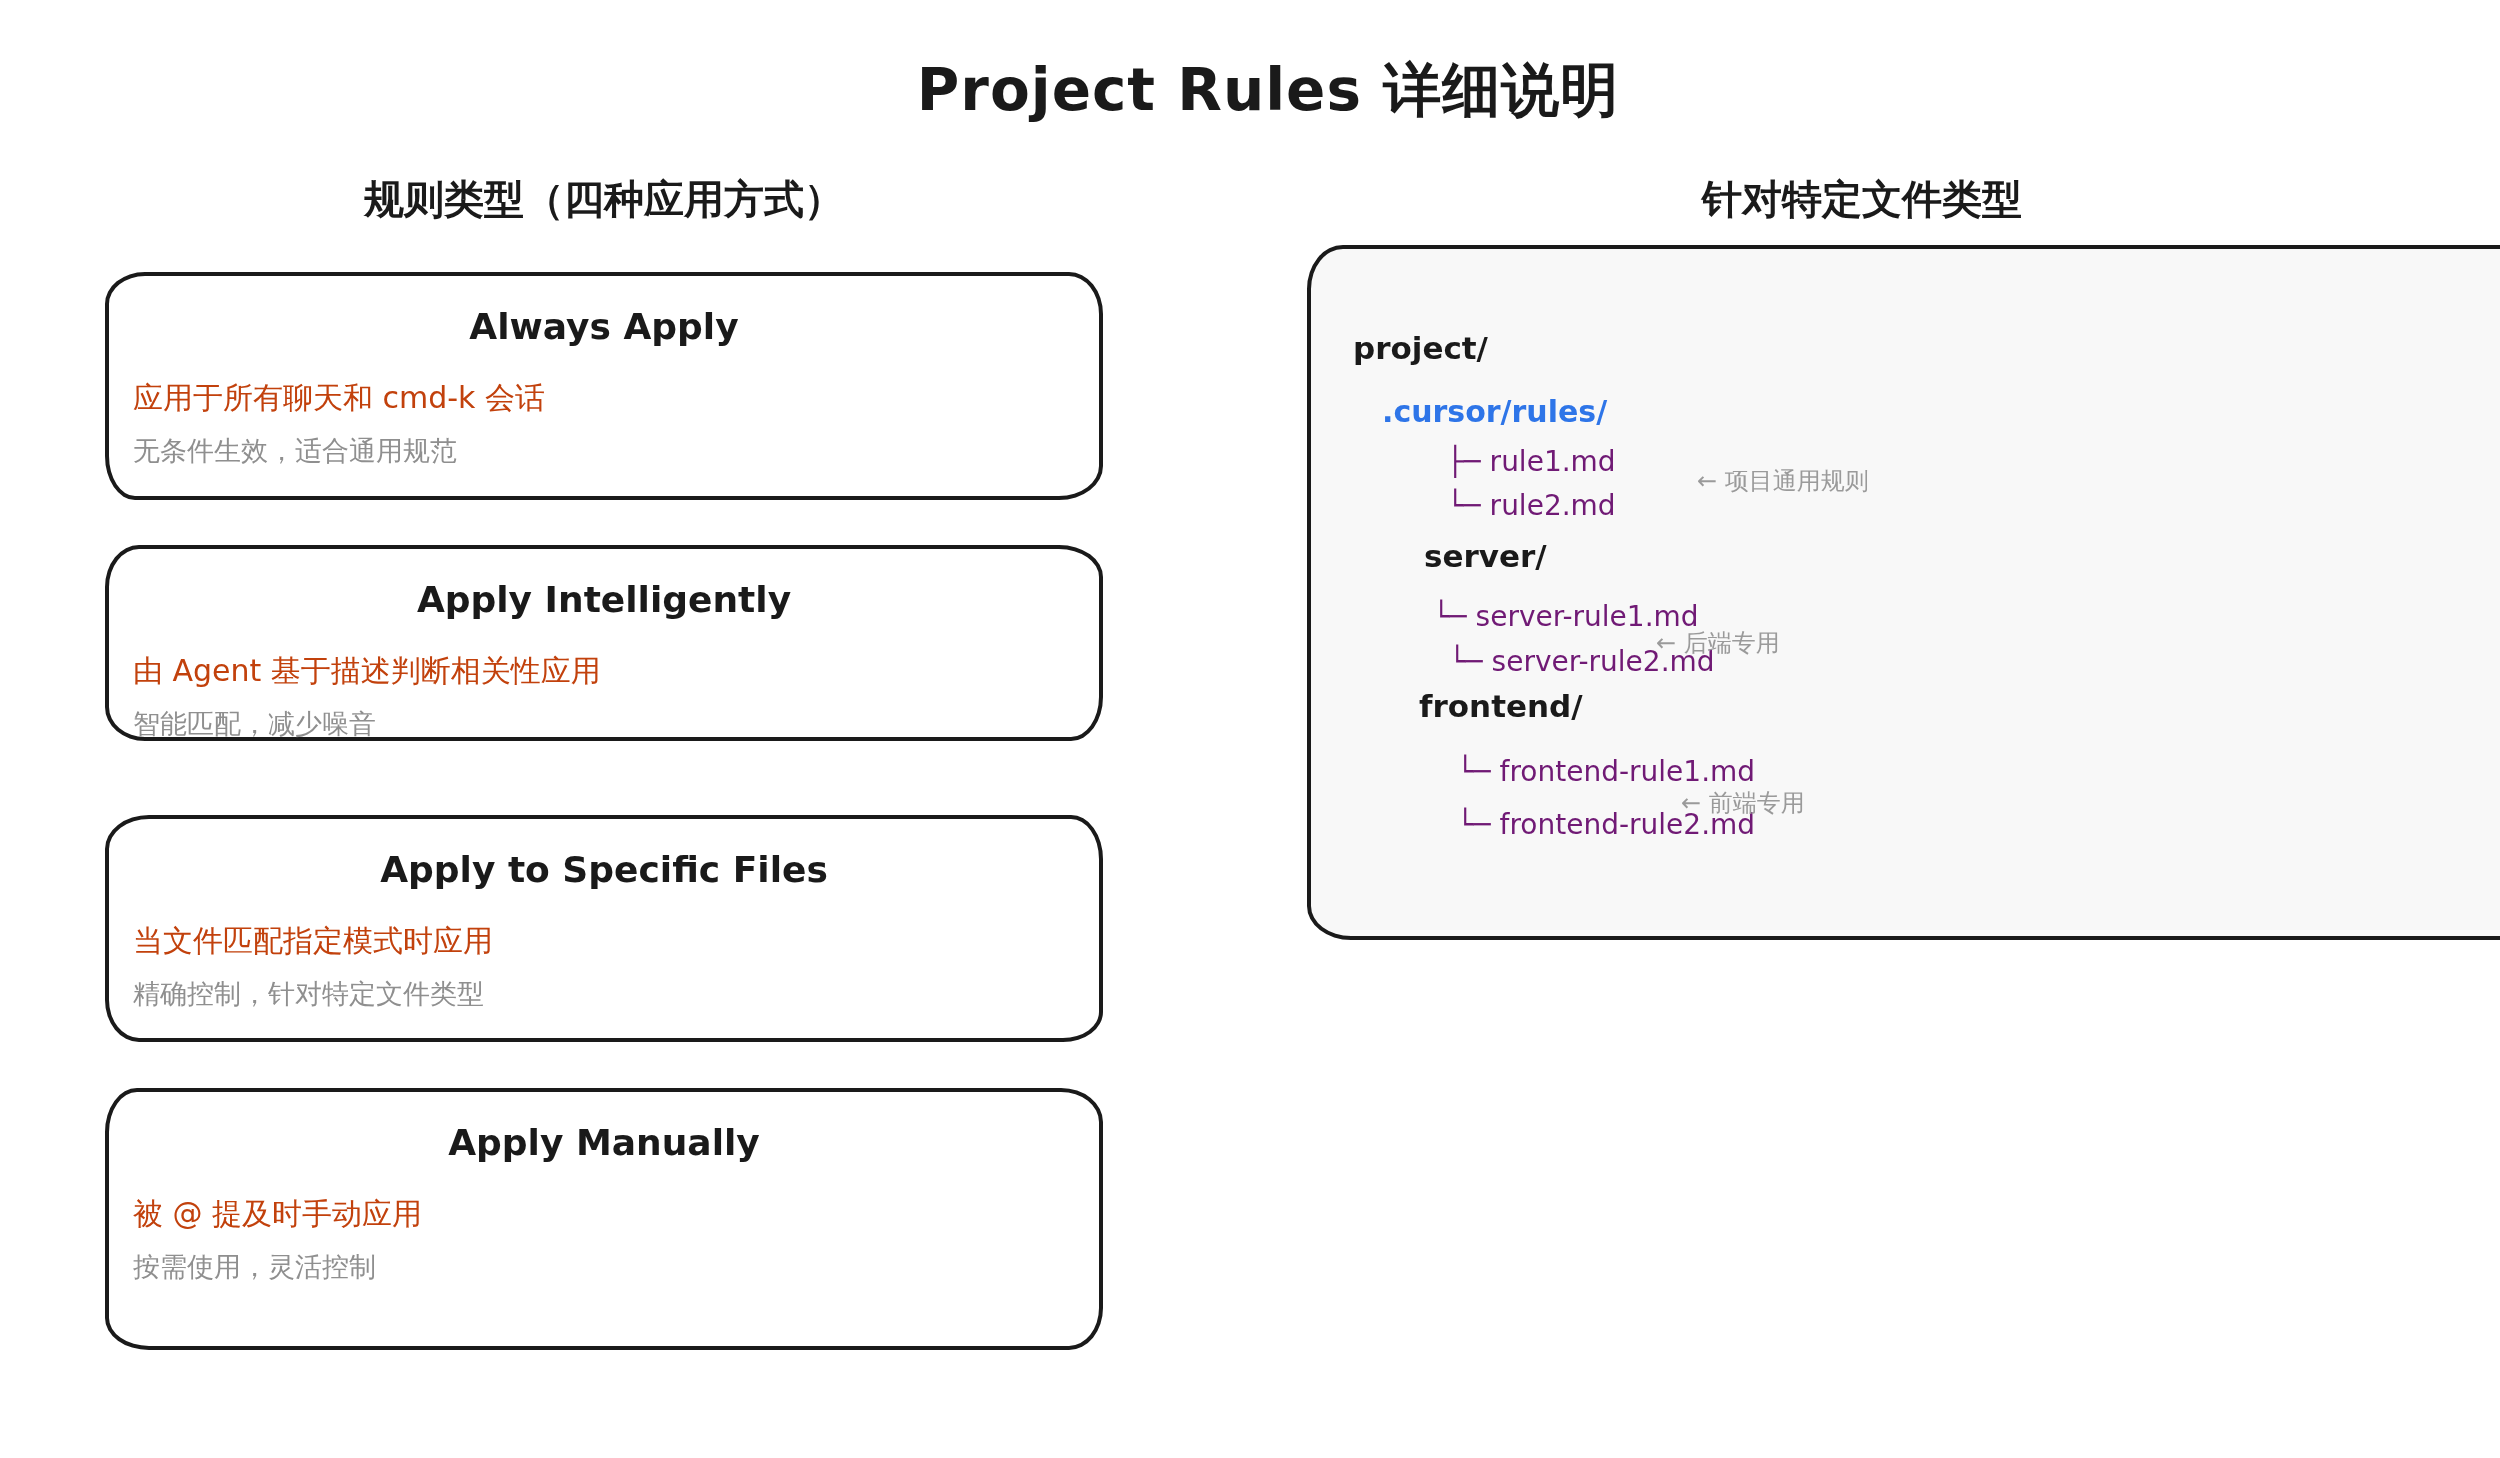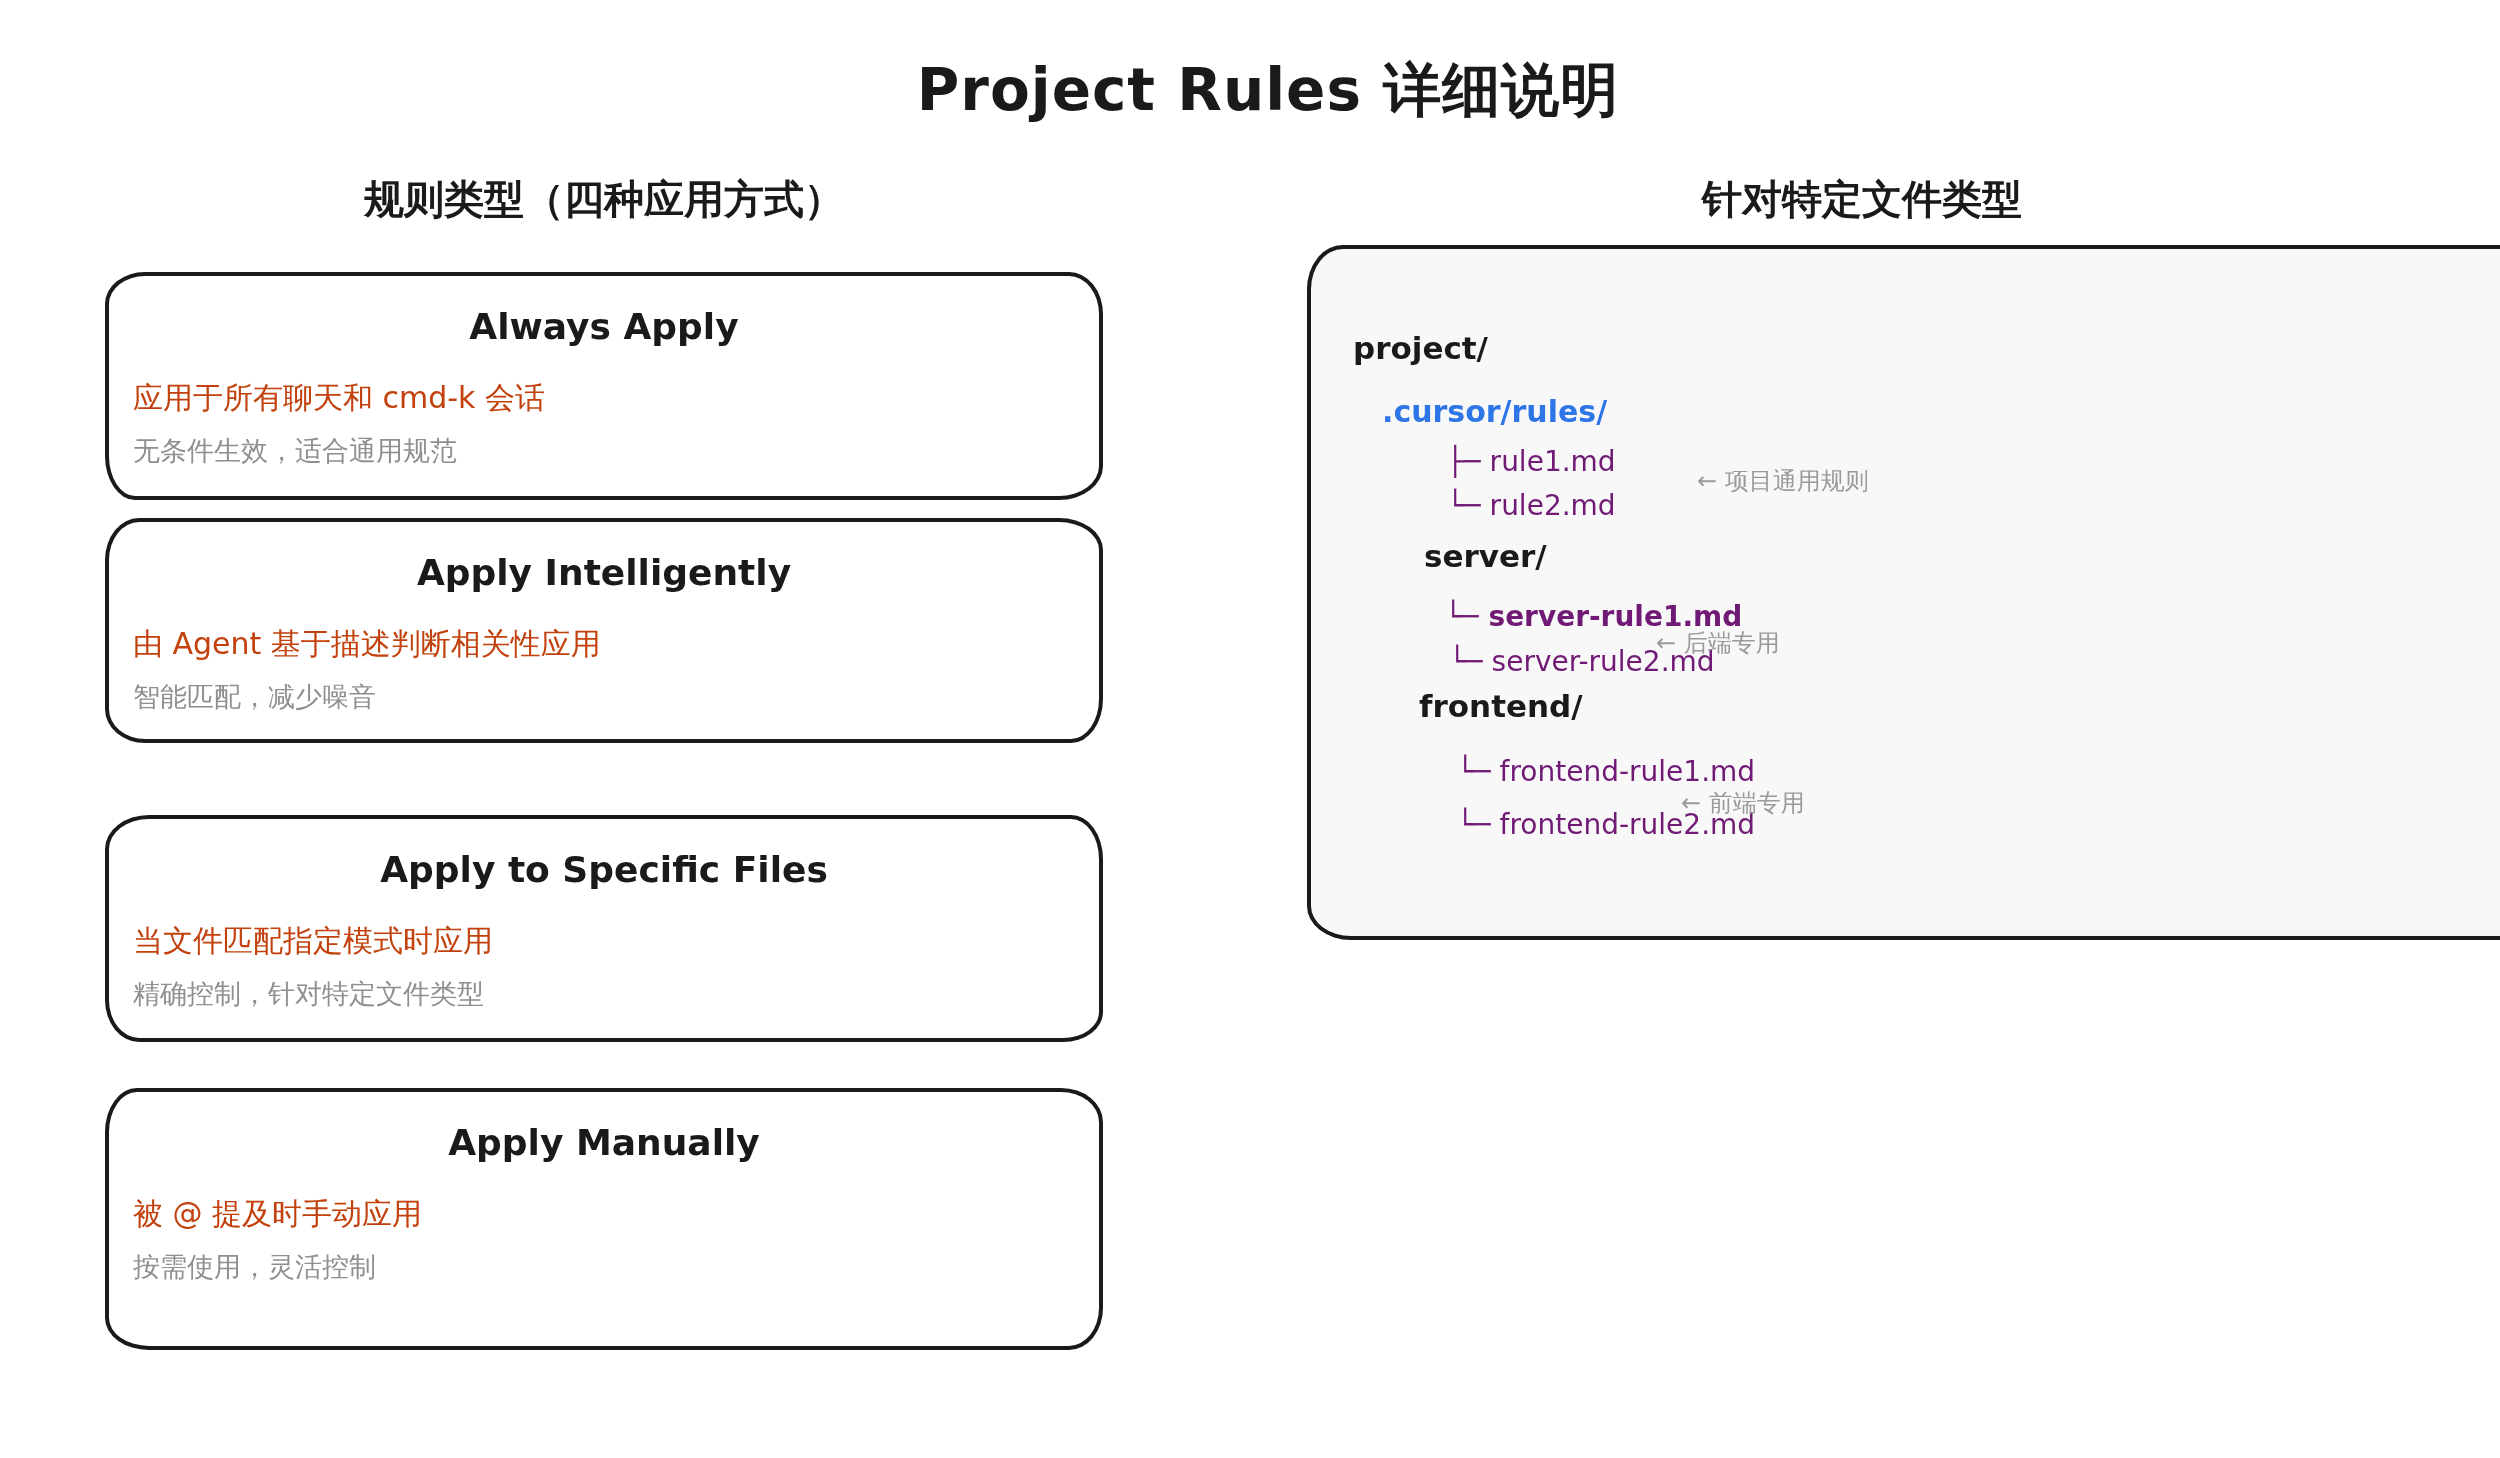--- a/index.html
+++ b/index.html
@@ -25,21 +25,21 @@
   .heading-right{left:1307px;width:1110px;}
 
   
   .rule-card{
     position:absolute;left:105px;width:998px;
     background:#ffffff;
     border:4px solid #1a1a1a;
     box-sizing:border-box;
   }
   .rc1{top:272px;height:228px;border-radius:40px 34px 44px 30px / 32px 42px 34px 44px;}
-  .rc2{top:518px;height:225px;border-radius:34px 44px 32px 40px / 42px 32px 44px 34px;}
+  .rc2{top:545px;height:196px;border-radius:34px 44px 32px 40px / 42px 32px 44px 34px;}
   .rc3{top:815px;height:227px;border-radius:44px 32px 40px 34px / 34px 44px 30px 42px;}
   .rc4{top:1088px;height:262px;border-radius:32px 42px 34px 44px / 44px 34px 42px 32px;}
   .card-title{
     position:absolute;top:30px;left:0;width:100%;
     text-align:center;
     font-size:36px;font-weight:bold;
   }
   .card-desc{
     position:absolute;top:102px;left:24px;
     font-size:30px;color:#c2410c;font-weight:500;
@@ -61,21 +61,21 @@
   .t-folder{font-size:31px;font-weight:bold;color:#1a1a1a;}
   .t-dir-blue{font-size:30px;font-weight:bold;color:#2e75e8;}
   .t-file{font-size:28px;font-weight:500;color:#701a75;}
   .t-note{font-size:24px;color:#9a9a9a;}
 
   .p-project{left:42px;top:82px;}
   .p-cursor{left:71px;top:146px;}
   .p-rule1{left:136px;top:197px;}
   .p-rule2{left:136px;top:241px;}
   .p-server{left:113px;top:290px;}
-  .p-srule1{left:134px;top:352px;font-weight:bold;}
+  .p-srule1{left:122px;top:352px;}
   .p-srule2{left:138px;top:397px;}
   .p-frontend{left:108px;top:440px;}
   .p-frule1{left:146px;top:507px;}
   .p-frule2{left:146px;top:560px;}
   .p-ann1{left:386px;top:219px;}
   .p-ann2{left:345px;top:381px;}
   .p-ann3{left:370px;top:541px;}
 </style>
 </head>
 <body>

